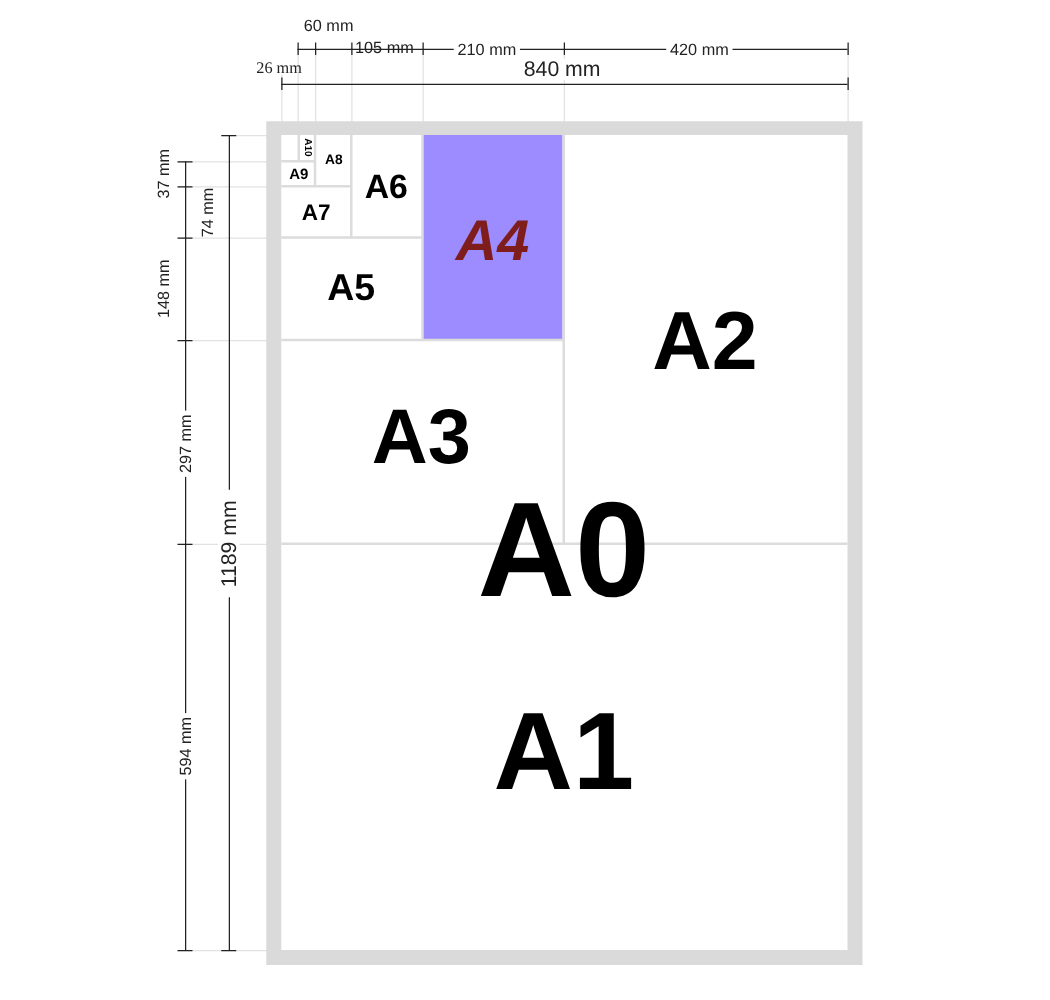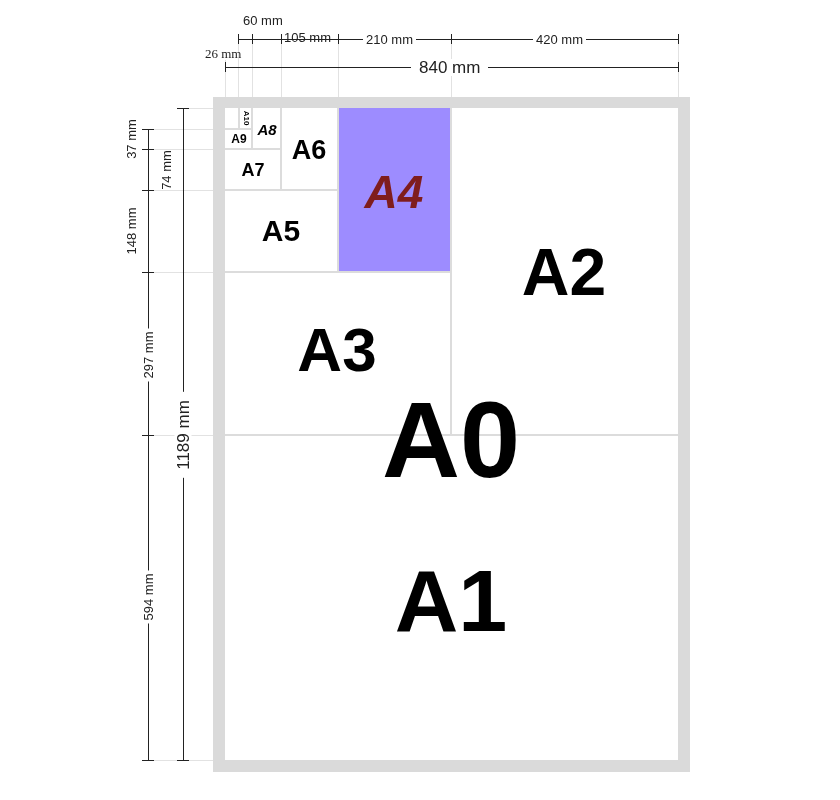--- a/index.html
+++ b/index.html
@@ -57,21 +57,21 @@
 <div class="vl" style="left:238px; top:108px; height:21px;"></div>
 
 <div class="sheet-label" style="left:451px; top:440px; font-size:108px;">A0</div>
 <div class="sheet-label" style="left:451px; top:601px; font-size:88px;">A1</div>
 <div class="sheet-label" style="left:564px; top:272px; font-size:66px;">A2</div>
 <div class="sheet-label" style="left:337px; top:350px; font-size:62px;">A3</div>
 <div class="sheet-label" style="left:394px; top:192px; font-size:46px; color:#7f1d1d;font-style:italic;">A4</div>
 <div class="sheet-label" style="left:281px; top:231px; font-size:30px;">A5</div>
 <div class="sheet-label" style="left:309px; top:150px; font-size:27px;">A6</div>
 <div class="sheet-label" style="left:253px; top:170px; font-size:18px;">A7</div>
-<div class="sheet-label" style="left:267px; top:129px; font-size:15px;font-style:italic;">A8</div>
+<div class="sheet-label" style="left:267px; top:129px; font-size:11px;">A8</div>
 <div class="sheet-label" style="left:239px; top:139px; font-size:12px;">A9</div>
 <div class="sheet-label" style="left:246px; top:118px; font-size:8px; transform:translate(-50%,-50%) rotate(90deg);">A10</div>
 
 <div class="dim-line-h" style="left:238px; top:39px; width:440px;"></div>
 <div class="tick-v" style="left:238px; top:34px;"></div>
 <div class="tick-v" style="left:252px; top:34px;"></div>
 <div class="tick-v" style="left:281px; top:34px;"></div>
 <div class="tick-v" style="left:338px; top:34px;"></div>
 <div class="tick-v" style="left:451px; top:34px;"></div>
 <div class="tick-v" style="left:678px; top:34px;"></div>
@@ -79,21 +79,21 @@
 <div class="dim-label" style="left:240px; top:14px; background:transparent;">60 mm</div>
 <div class="dim-label" style="left:363px; top:33px;">210 mm</div>
 <div class="dim-label" style="left:533px; top:33px;">420 mm</div>
 
 <div class="dim-label" style="left:202px; top:47px; background:transparent;font-family:Liberation Serif, serif;">26 mm</div>
 <div class="dim-label" style="left:281px; top:31px; background:transparent;">105 mm</div>
 
 <div class="dim-line-h" style="left:225px; top:67px; width:453px;"></div>
 <div class="tick-v" style="left:225px; top:62px;"></div>
 <div class="tick-v" style="left:678px; top:62px;"></div>
-<div class="dim-label dim-label-big" style="left:411px; top:59px; padding:0 8px;">840 mm</div>
+<div class="dim-label dim-label-big" style="left:411px; top:47px; padding:0 8px;">840 mm</div>
 
 <div class="dim-line-v" style="left:148px; top:129px; height:631px;"></div>
 <div class="tick-h" style="left:142px; top:129px;"></div>
 <div class="tick-h" style="left:142px; top:149px;"></div>
 <div class="tick-h" style="left:142px; top:190px;"></div>
 <div class="tick-h" style="left:142px; top:272px;"></div>
 <div class="tick-h" style="left:142px; top:435px;"></div>
 <div class="tick-h" style="left:142px; top:760px;"></div>
 
 <div class="dim-label rot" style="left:131px; top:139px; background:transparent;">37 mm</div>

